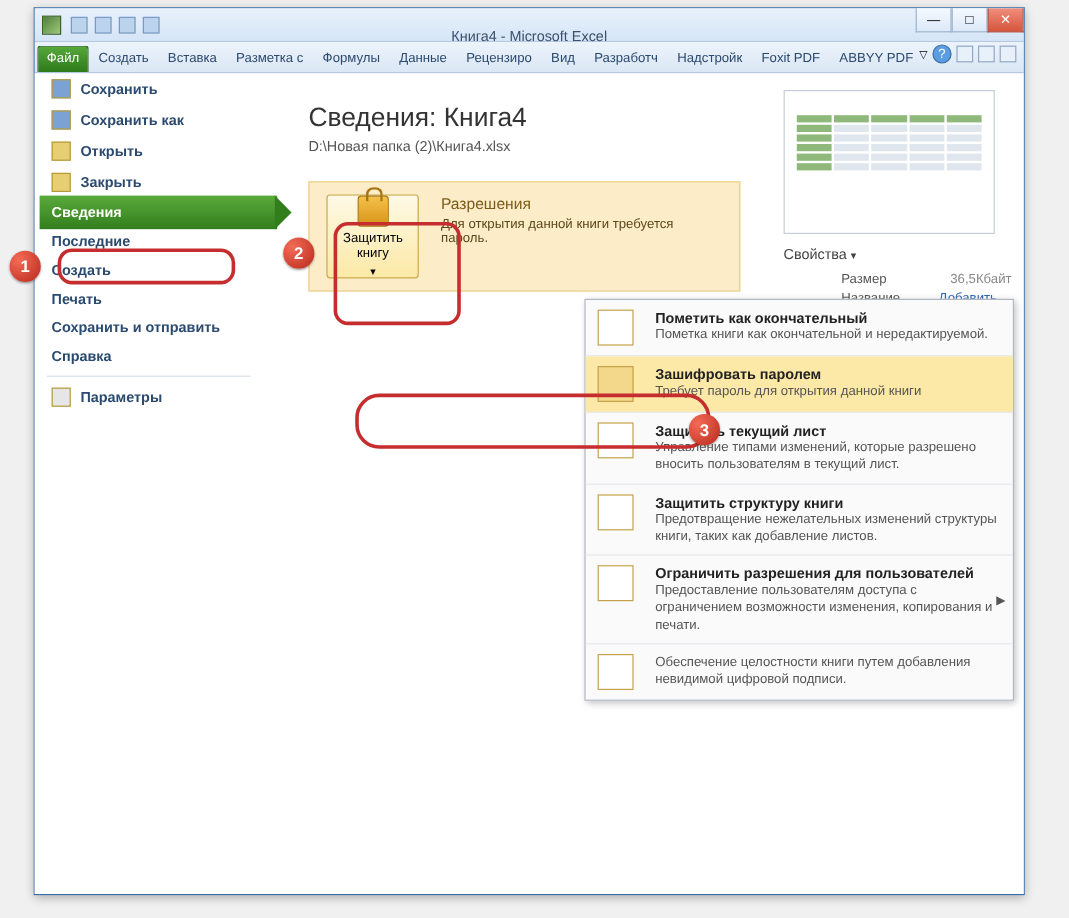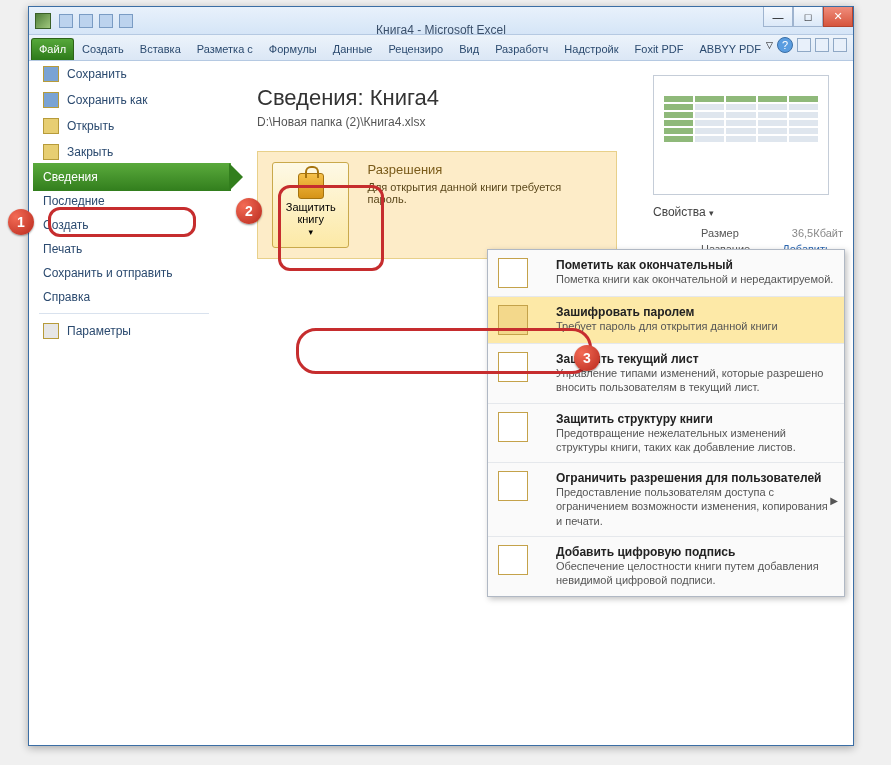--- a/index.html
+++ b/index.html
@@ -15,40 +15,40 @@
 .win-btn.close { background:linear-gradient(#f08d7c,#d6553d); border-color:#b34530; color:#fff; }
 .ribbon-tabs { height:26px; background:linear-gradient(#ecf3fb,#dbe7f5); border-bottom:1px solid #b5c9e2; display:flex; align-items:flex-end; font-size:11px; padding-left:2px; position:relative; }
 .tab { padding:4px 7px 5px; color:#2b4a6f; cursor:pointer; border:1px solid transparent; border-bottom:none; }
 .tab.active { background:linear-gradient(#56a83a,#2d7a1a); color:#fff; border-radius:3px 3px 0 0; border:1px solid #2d6218; border-bottom:none; }
 .ribbon-right { position:absolute; right:6px; top:2px; display:flex; gap:4px; align-items:center; }
 .ribbon-right .ico { width:16px; height:16px; border-radius:50%; font-size:11px; display:flex; align-items:center; justify-content:center; }
 .help-ico{background:#5a9de0;color:#fff;border:1px solid #3a6ea5;}
 .mini-ico{width:14px;height:14px;border:1px solid #8fa8c5;background:#e8f0fa;}
 .backstage { display:flex; height:calc(100% - 54px); background:#fff; }
 .side { width:190px; background:#fff; border-right:0; padding-right:0; }
-.side-item { display:flex; align-items:center; gap:8px; padding:5px 14px; font-size:12px; color:#2b4a6f; cursor:pointer; }
+.side-item { display:flex; align-items:center; gap:8px; padding:5px 14px; font-size:12px; color:#2b4a6f; cursor:pointer;font-weight:bold; }
 .side-sep { height:1px; background:#d9e2ee; margin:4px 10px; }
 .side-ico { width:16px; height:16px; background:#e7ce72; border:1px solid #b79b3a; flex-shrink:0; }
 .side-item.selected { position:relative; }
 .side-item.selected .sel-bg { position:absolute; left:4px; right:-12px; top:-2px; bottom:-2px; background:linear-gradient(#5aaa3c,#327e1d); z-index:0; }
 .side-item.selected .sel-arrow { position:absolute; right:-24px; top:50%; transform:translateY(-50%); width:0;height:0;border-top:14px solid transparent;border-bottom:14px solid transparent;border-left:14px solid #327e1d; z-index:0;}
 .side-item.selected span { color:#fff; z-index:1; position:relative; }
 .callout-ring { border:3px solid #c62d2e; border-radius:12px; position:absolute; pointer-events:none; z-index:5; }
 .callout-num { width:26px; height:26px; border-radius:50%; background:radial-gradient(circle at 30% 30%,#f36b55,#b8291d); color:#fff; font-weight:bold; font-size:14px; display:flex; align-items:center; justify-content:center; position:absolute; z-index:6; box-shadow:0 1px 2px rgba(0,0,0,.4);}
 .main { flex:1; padding:24px 20px 10px 38px; position:relative; overflow:hidden; }
 .main h1 { font-size:22px; font-weight:normal; color:#333; margin-bottom:4px; }
 .main .path { font-size:12px; color:#555; margin-bottom:22px; }
 .perm-row { display:flex; gap:18px; align-items:flex-start; background:#fdecc8; border:1px solid #e8d08a; padding:10px 14px; width:360px; }
-.protect-btn { width:78px; height:86px; background:linear-gradient(#fef9e6,#fce9a6); border:1px solid #c9a94c; border-radius:3px; display:flex; flex-direction:column; align-items:center; justify-content:center; font-size:11px; text-align:center; gap:2px; position:relative; }
+.protect-btn { width:78px; height:70px; background:linear-gradient(#fef9e6,#fce9a6); border:1px solid #c9a94c; border-radius:3px; display:flex; flex-direction:column; align-items:center; justify-content:space-between; font-size:11px; text-align:center; gap:2px; position:relative; }
 .lock-ico { width:26px; height:26px; background:linear-gradient(#f5c04a,#d69418); border:1px solid #a5730f; border-radius:3px; position:relative; }
 .lock-ico::before{content:"";position:absolute;top:-8px;left:6px;width:10px;height:10px;border:2px solid #a5730f;border-bottom:none;border-radius:6px 6px 0 0;}
 .perm-text h3 { font-size:13px; color:#7a5b1a; font-weight:normal; margin-bottom:4px; }
 .perm-text p { font-size:11px; color:#5a471b; }
 .dropdown { position:absolute; left:268px; top:188px; width:358px; background:#fafafa; border:1px solid #b0b8c4; box-shadow:2px 2px 6px rgba(0,0,0,.25); z-index:3; }
-.dd-item { display:flex; gap:28px; padding:8px 10px; border-bottom:1px solid #e5e8ec; cursor:pointer; }
+.dd-item { display:flex; gap:18px; padding:8px 10px; border-bottom:1px solid #e5e8ec; cursor:pointer; }
 .dd-item:last-child{border-bottom:none;}
 .dd-ico { width:30px; height:30px; flex-shrink:0; background:#f3d88b; border:1px solid #c4a24a; }
 .dd-text .dd-title { font-size:12px; font-weight:bold; color:#222; }
 .dd-text .dd-desc { font-size:11px; color:#555; line-height:1.3; }
 .dd-item.hl { background:#fde9a7; }
 .dd-arrow { position:absolute; right:6px; top:50%; transform:translateY(-50%); color:#555; font-size:10px; }
 .dd-item.rel{position:relative;}
 .right-pane { position:absolute; right:10px; top:14px; width:190px; font-size:11px; color:#444; }
 .thumb { width:176px; height:120px; border:1px solid #c5cdd8; background:#fff; padding:6px; margin-bottom:10px; position:relative; }
 .thumb-inner{position:absolute;left:10px;top:20px;right:10px;bottom:30px;}
@@ -201,21 +201,20 @@
           <div class="dd-ico" style="background:#fff"></div>
           <div class="dd-text">
               <div class="dd-title">Ограничить разрешения для пользователей</div>
               <div class="dd-desc">Предоставление пользователям доступа с ограничением возможности изменения, копирования и печати.</div>
             </div>
           <span class="dd-arrow">▶</span>
         </div>
         <div class="dd-item">
           <div class="dd-ico" style="background:#fff"></div>
           <div class="dd-text">
-              <div class="dd-title">Добавить цифровую подпись</div>
               <div class="dd-desc">Обеспечение целостности книги путем добавления невидимой цифровой подписи.</div>
             </div>
         </div>
       </div>
 
       <div class="right-pane">
         <div class="thumb">
           <div class="thumb-inner">
             <div class="thumb-row hdr">
                 <div class="thumb-cell"></div>

